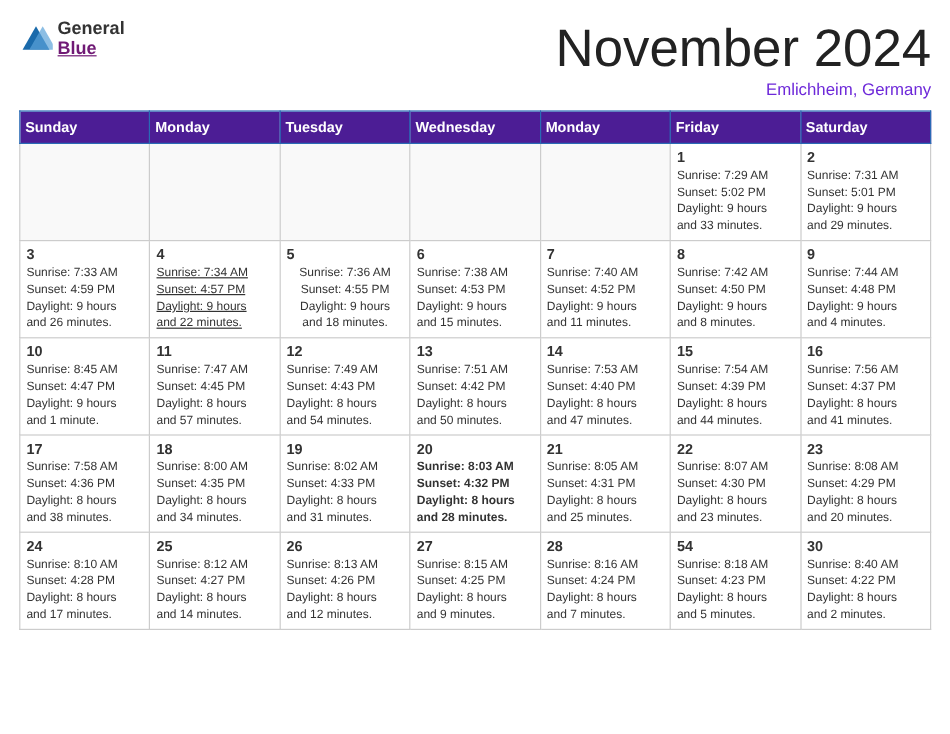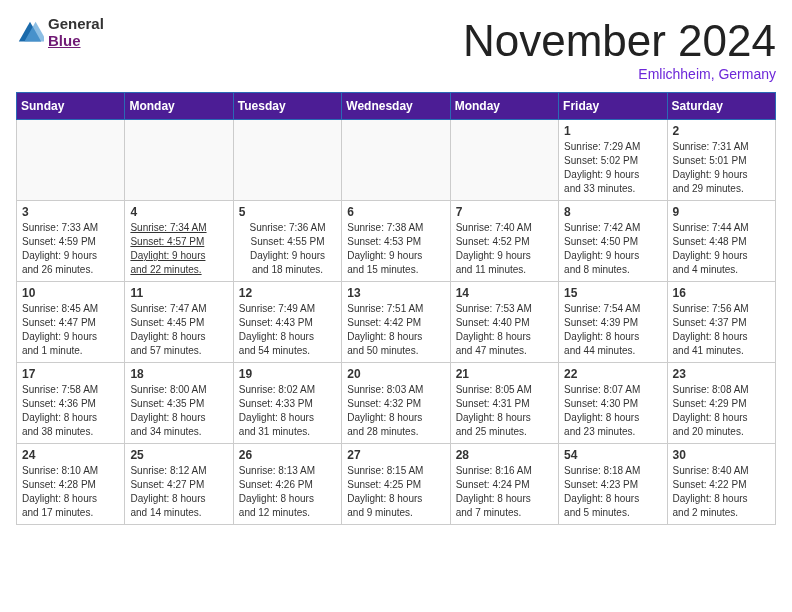--- a/index.html
+++ b/index.html
@@ -264,21 +264,21 @@
         </td>
         <td>
           <span class="day-num">19</span>
           <div class="day-info" style="white-space: pre-line;">Sunrise: 8:02 AM
 Sunset: 4:33 PM
 Daylight: 8 hours
 and 31 minutes.</div>
         </td>
         <td>
           <span class="day-num">20</span>
-          <div class="day-info" style="white-space: pre-line;">Sunrise: 8:03 AM
+          <div class="day-info" style="white-space: pre-line; font-weight: bold;">Sunrise: 8:03 AM
 Sunset: 4:32 PM
 Daylight: 8 hours
 and 28 minutes.</div>
         </td>
         <td>
           <span class="day-num">21</span>
           <div class="day-info" style="white-space: pre-line;">Sunrise: 8:05 AM
 Sunset: 4:31 PM
 Daylight: 8 hours
 and 25 minutes.</div>

